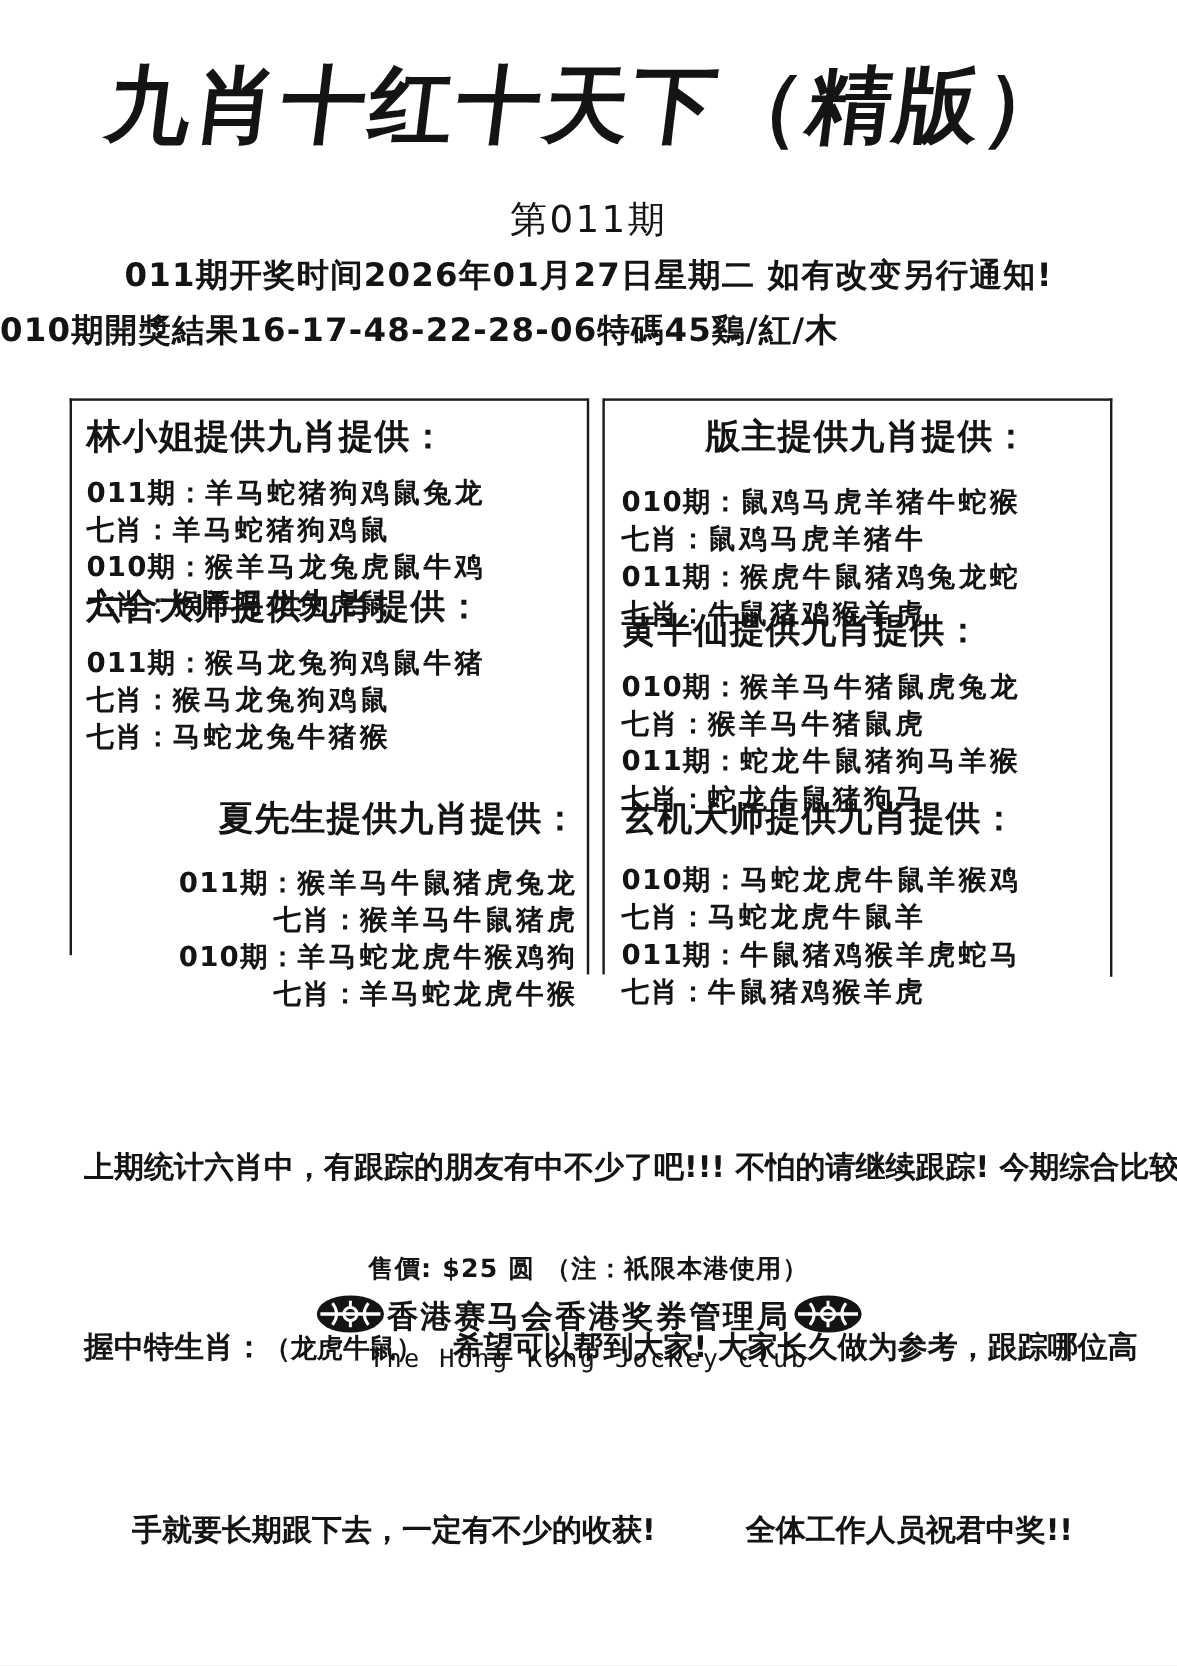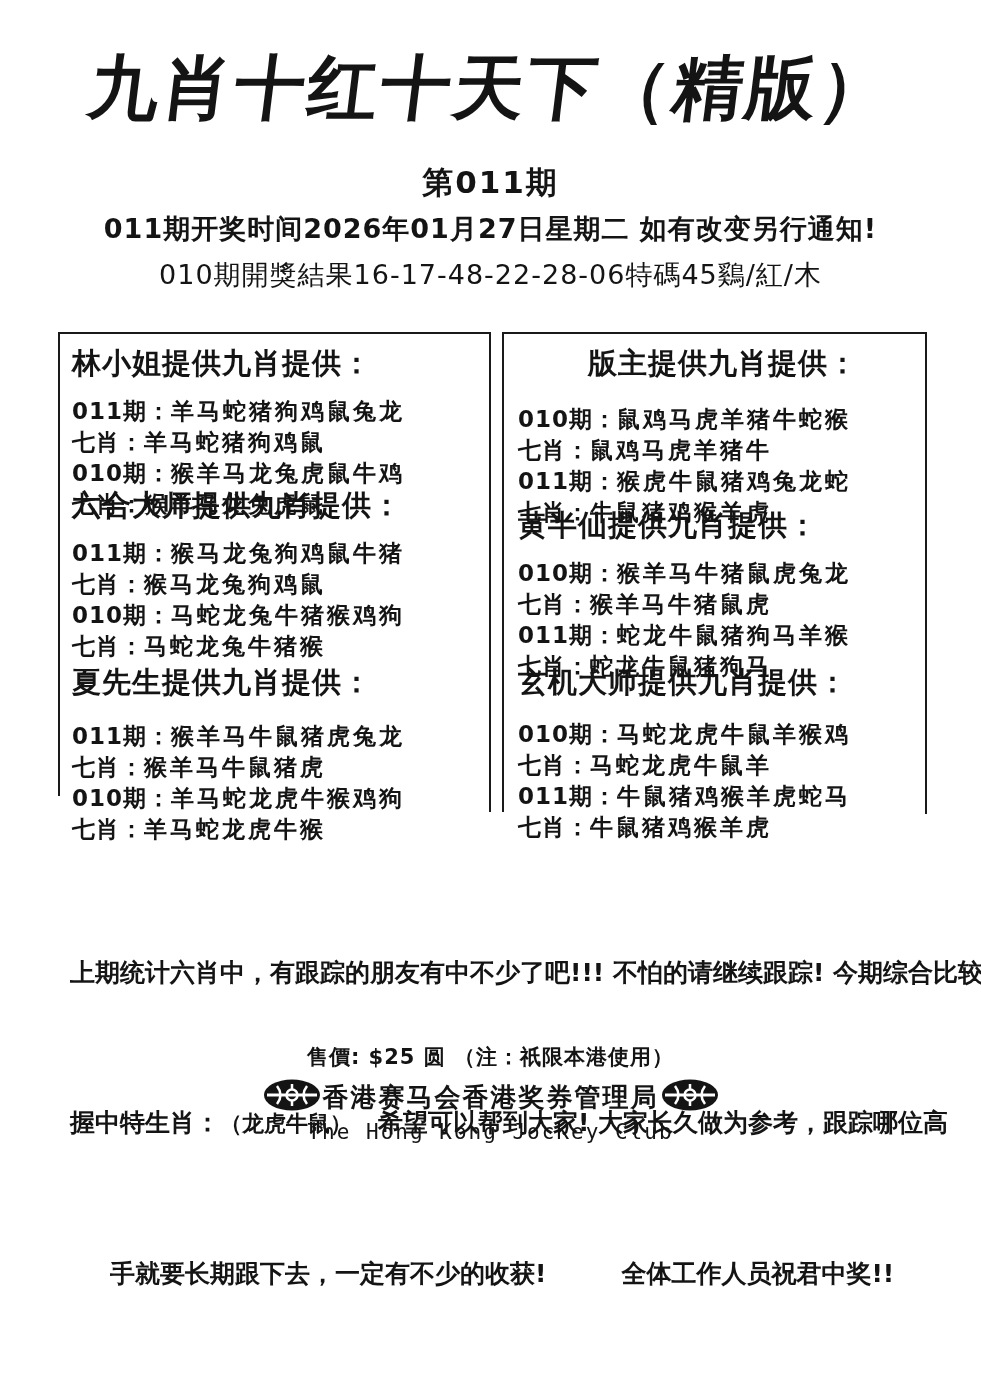--- a/index.html
+++ b/index.html
@@ -21,36 +21,36 @@
     font-size:70px;
     font-weight:900;
     letter-spacing:3px;
     transform:skewX(-7deg);
     white-space:nowrap;
   }
   .issue-no{
     left:0;right:0;top:162px;
     text-align:center;
     font-size:31px;
-    font-weight:700;
+    font-weight:400;
     letter-spacing:2px;
   }
   .draw-notice{
     left:0;right:0;top:211px;
     text-align:center;
     font-size:27px;
     font-weight:700;
     letter-spacing:1px;
     white-space:nowrap;
   }
   .last-result{
     left:0;right:0;top:257px;
-    text-align:center;
+    text-align:left;
     font-size:27px;
-    font-weight:400;
+    font-weight:700;
     letter-spacing:1px;
     white-space:nowrap;
   }
 
   
   .line{background:#1a1a1a;}
 
   
   .tip-box{width:410px;}
   .tip-provider{
@@ -137,25 +137,24 @@
     <div class="tip-row"><span class="tip-label">011期：</span><span class="tip-animals">羊马蛇猪狗鸡鼠兔龙</span></div>
     <div class="tip-row"><span class="tip-label">七肖：</span><span class="tip-animals">羊马蛇猪狗鸡鼠</span></div>
     <div class="tip-row"><span class="tip-label">010期：</span><span class="tip-animals">猴羊马龙兔虎鼠牛鸡</span></div>
     <div class="tip-row"><span class="tip-label">七肖：</span><span class="tip-animals">猴羊马龙兔虎鼠</span></div>
   </div>
 
   <div class="abs tip-box" style="left:72px;top:486px;">
     <div class="tip-provider">六合大师提供九肖提供：</div>
     <div class="tip-row"><span class="tip-label">011期：</span><span class="tip-animals">猴马龙兔狗鸡鼠牛猪</span></div>
     <div class="tip-row"><span class="tip-label">七肖：</span><span class="tip-animals">猴马龙兔狗鸡鼠</span></div>
-    <div class="tip-row"><span class="tip-label">010期：</span><span class="tip-animals">马蛇龙兔牛猪猴鸡狗</span></div>
     <div class="tip-row"><span class="tip-label">七肖：</span><span class="tip-animals">马蛇龙兔牛猪猴</span></div>
   </div>
 
-  <div class="abs tip-box" style="left:72px;top:663px;">
+  <div class="abs tip-box" style="left:72px;top:663px;text-align:right;">
     <div class="tip-provider" style="margin-bottom:18px;">夏先生提供九肖提供：</div>
     <div class="tip-row"><span class="tip-label">011期：</span><span class="tip-animals">猴羊马牛鼠猪虎兔龙</span></div>
     <div class="tip-row"><span class="tip-label">七肖：</span><span class="tip-animals">猴羊马牛鼠猪虎</span></div>
     <div class="tip-row"><span class="tip-label">010期：</span><span class="tip-animals">羊马蛇龙虎牛猴鸡狗</span></div>
     <div class="tip-row"><span class="tip-label">七肖：</span><span class="tip-animals">羊马蛇龙虎牛猴</span></div>
   </div>
 
   <div class="abs tip-box" style="left:518px;top:344px;">
     <div class="tip-provider center">版主提供九肖提供：</div>
     <div class="tip-row"><span class="tip-label">010期：</span><span class="tip-animals">鼠鸡马虎羊猪牛蛇猴</span></div>

